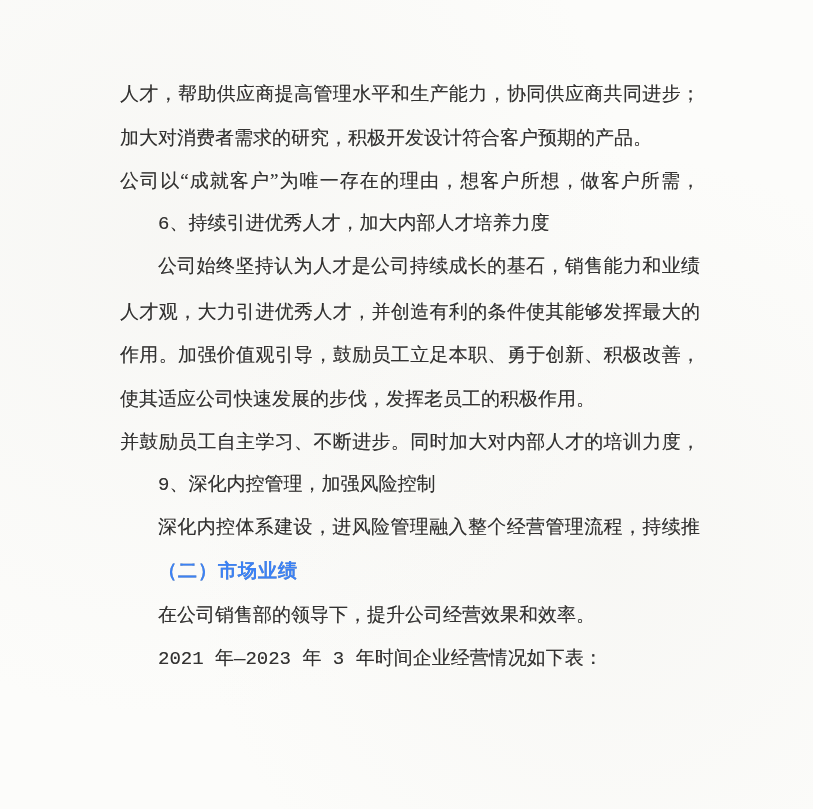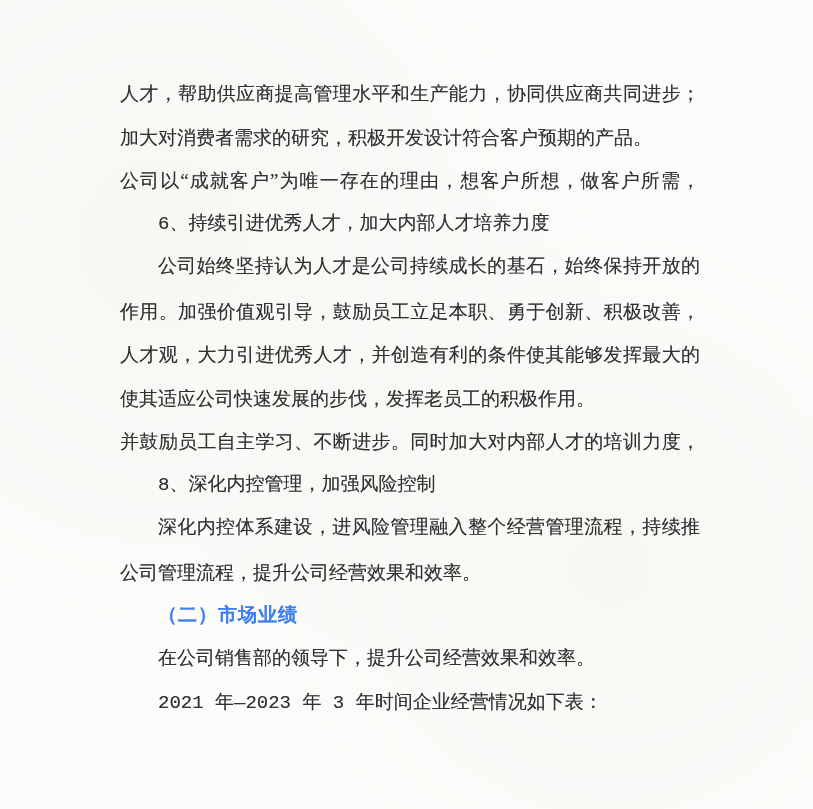--- a/index.html
+++ b/index.html
@@ -54,25 +54,24 @@
 </style>
 </head>
 <body>
 
 <div class="page">
   <div class="doc">
     <div class="line full">人才，帮助供应商提高管理水平和生产能力，协同供应商共同进步；</div>
     <div class="line">加大对消费者需求的研究，积极开发设计符合客户预期的产品。</div>
     <div class="line full">公司以“成就客户”为唯一存在的理由，想客户所想，做客户所需，</div>
     <div class="line indent">6、持续引进优秀人才，加大内部人才培养力度</div>
-    <div class="line indent full">公司始终坚持认为人才是公司持续成长的基石，始终保持开放的</div>
+    <div class="line indent full">公司始终坚持认为人才是公司持续成长的基石，销售能力和业绩</div>
+    <div class="line full">人才观，大力引进优秀人才，并创造有利的条件使其能够发挥最大的</div>
     <div class="line full">作用。加强价值观引导，鼓励员工立足本职、勇于创新、积极改善，</div>
-    <div class="line full">人才观，大力引进优秀人才，并创造有利的条件使其能够发挥最大的</div>
     <div class="line">使其适应公司快速发展的步伐，发挥老员工的积极作用。</div>
     <div class="line full">并鼓励员工自主学习、不断进步。同时加大对内部人才的培训力度，</div>
-    <div class="line indent">8、深化内控管理，加强风险控制</div>
+    <div class="line indent">9、深化内控管理，加强风险控制</div>
     <div class="line indent full">深化内控体系建设，进风险管理融入整个经营管理流程，持续推</div>
-    <div class="line">公司管理流程，提升公司经营效果和效率。</div>
     <div class="line indent bold">（二）市场业绩</div>
     <div class="line indent">在公司销售部的领导下，提升公司经营效果和效率。</div>
     <div class="line indent">2021 年—2023 年 3 年时间企业经营情况如下表：</div>
   </div>
 </div>
 
 </body></html>

